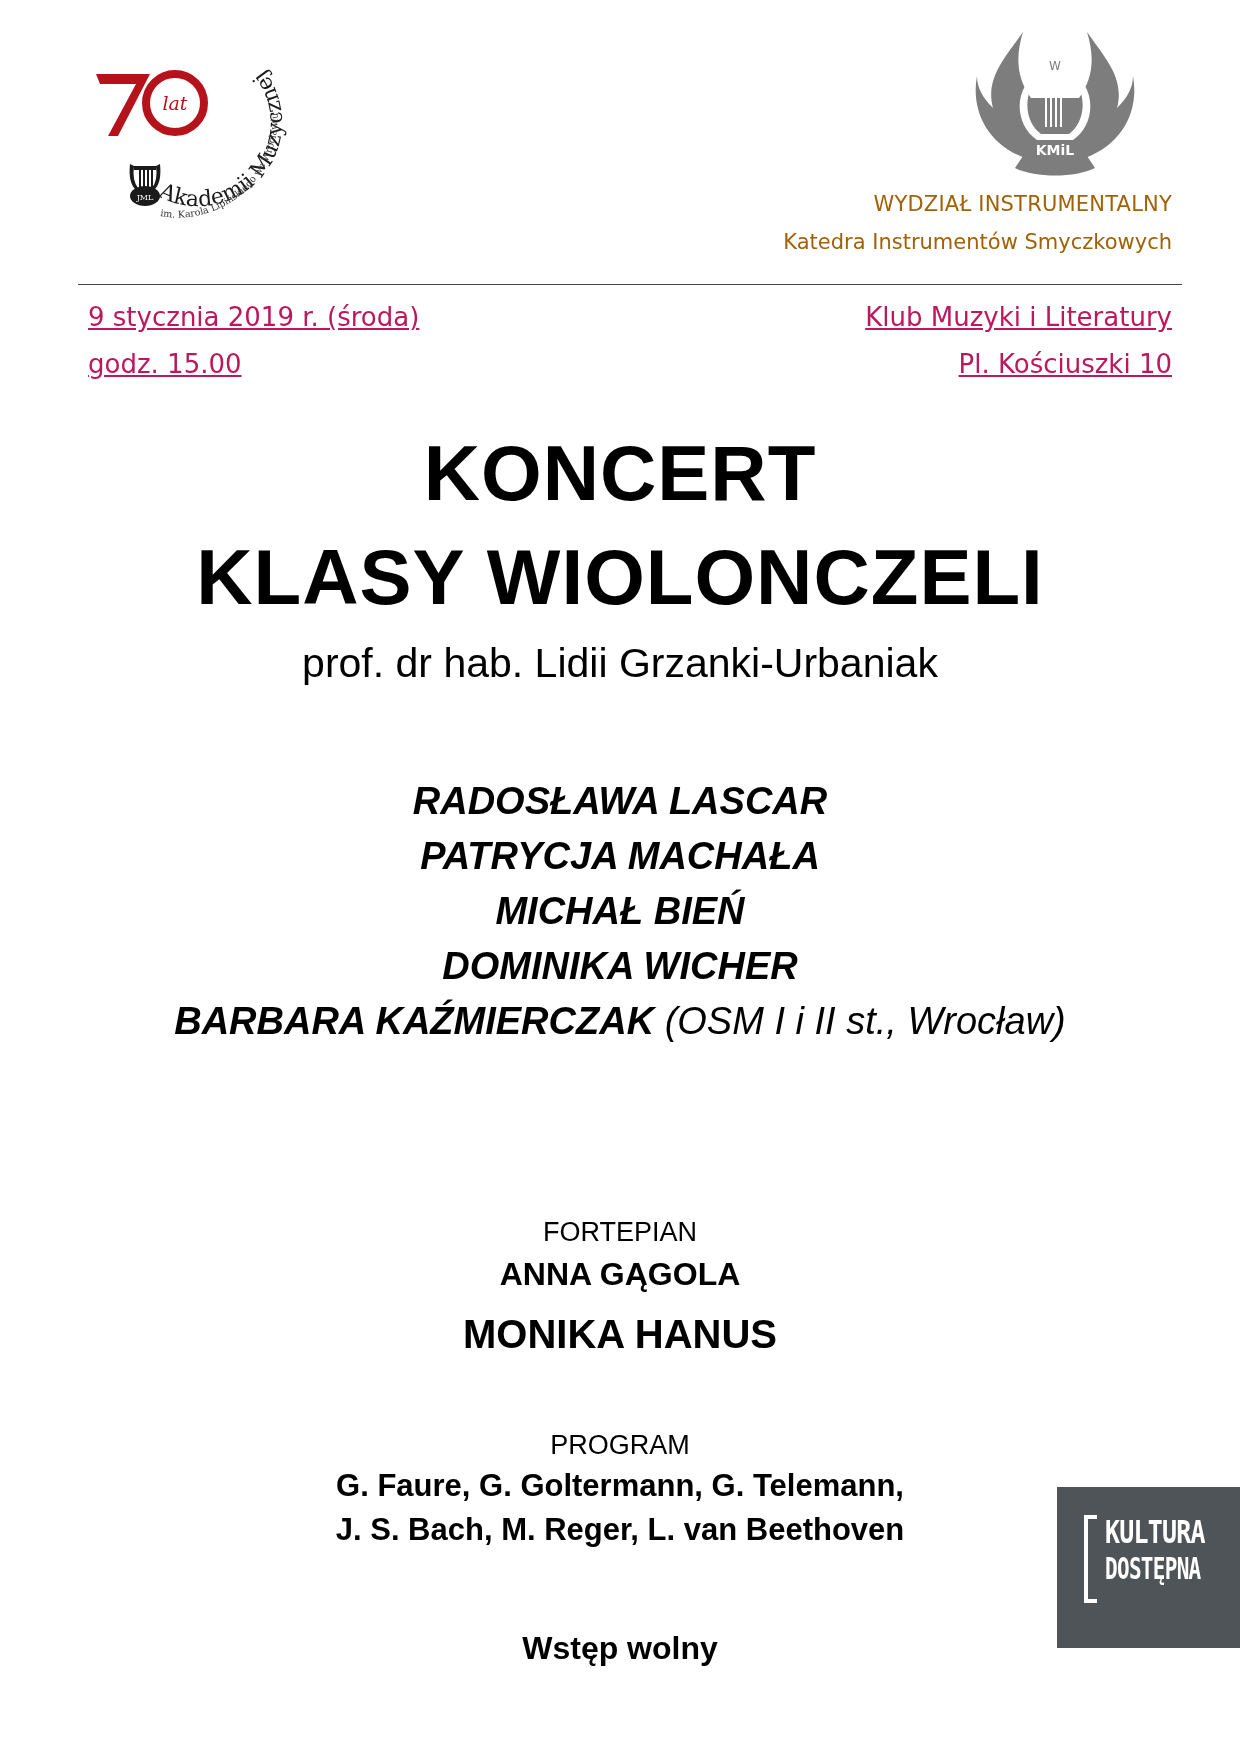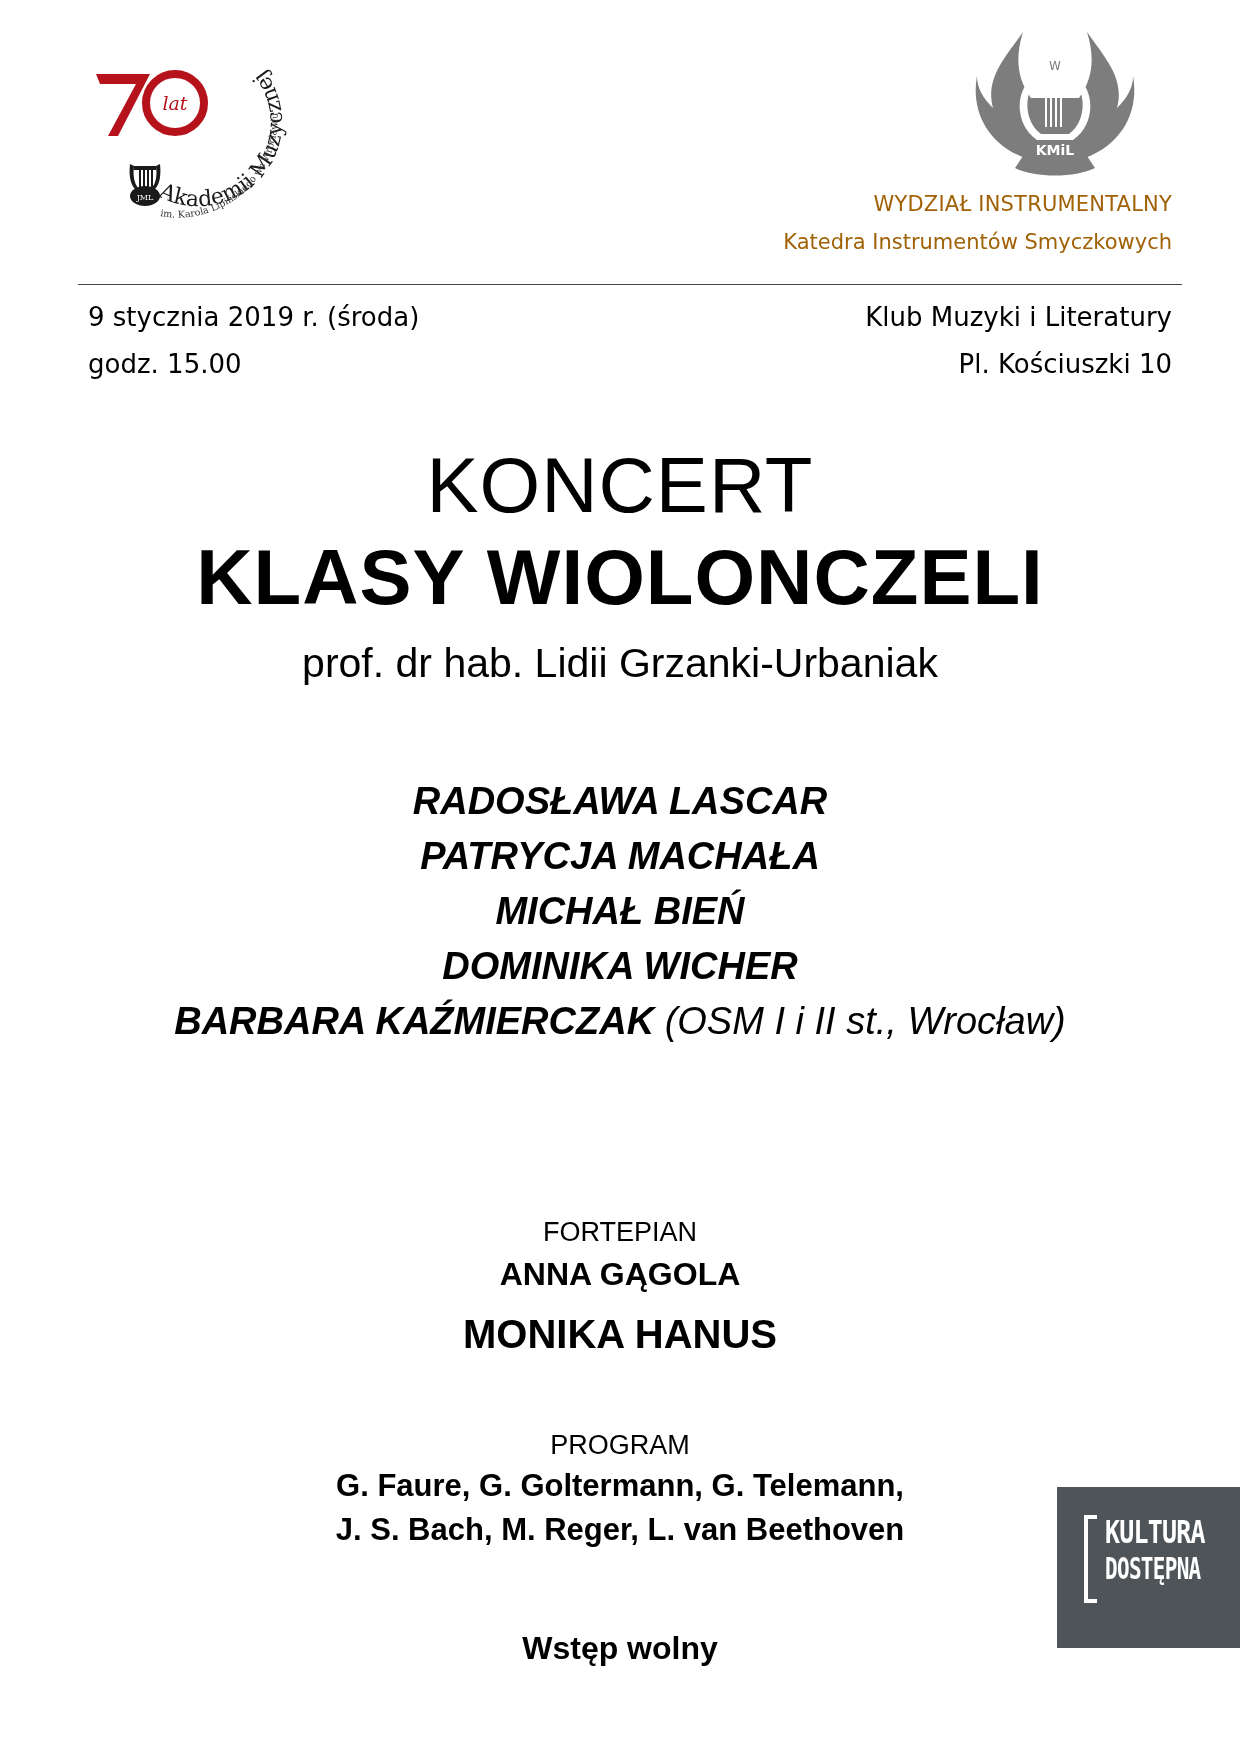--- a/index.html
+++ b/index.html
@@ -13,27 +13,27 @@
     #logo-70 { left: 88px; top: 28px; width: 210px; height: 200px; }
     
     #logo-kmil { left: 975px; top: 28px; width: 160px; height: 150px; }
 
     .hdr-right { right: 68px; text-align: right; color: #a16207; }
     #faculty { top: 192px; font-size: 21px; letter-spacing: 0.2px; }
     #department { top: 230px; font-size: 21px; }
 
     #rule { left: 78px; top: 284px; width: 1104px; height: 0; border-top: 1.5px solid #444; }
 
-    .meta { font-size: 26px; color: #000000; }
+    .meta { font-size: 26px; color: #be185d; text-decoration: underline; }
     #date { left: 88px; top: 302px; }
     #time { left: 88px; top: 349px; }
     #venue { right: 68px; top: 302px; text-align: right; }
     #address { right: 68px; top: 349px; text-align: right; }
 
-    #title1 { top: 440px; font-size: 78px; font-weight: normal; letter-spacing: 1px; }
+    #title1 { top: 428px; font-size: 78px; font-weight: bold; letter-spacing: 1px; }
     #title2 { top: 532px; font-size: 78px; font-weight: bold; letter-spacing: 1px; }
     #subtitle { top: 640px; font-size: 41px; }
 
     .performer { font-size: 38px; font-weight: bold; font-style: italic; }
     .performer .note { font-weight: normal; }
     #p0 { top: 780px; }
     #p1 { top: 835px; }
     #p2 { top: 890px; }
     #p3 { top: 945px; }
     #p4 { top: 1000px; }

